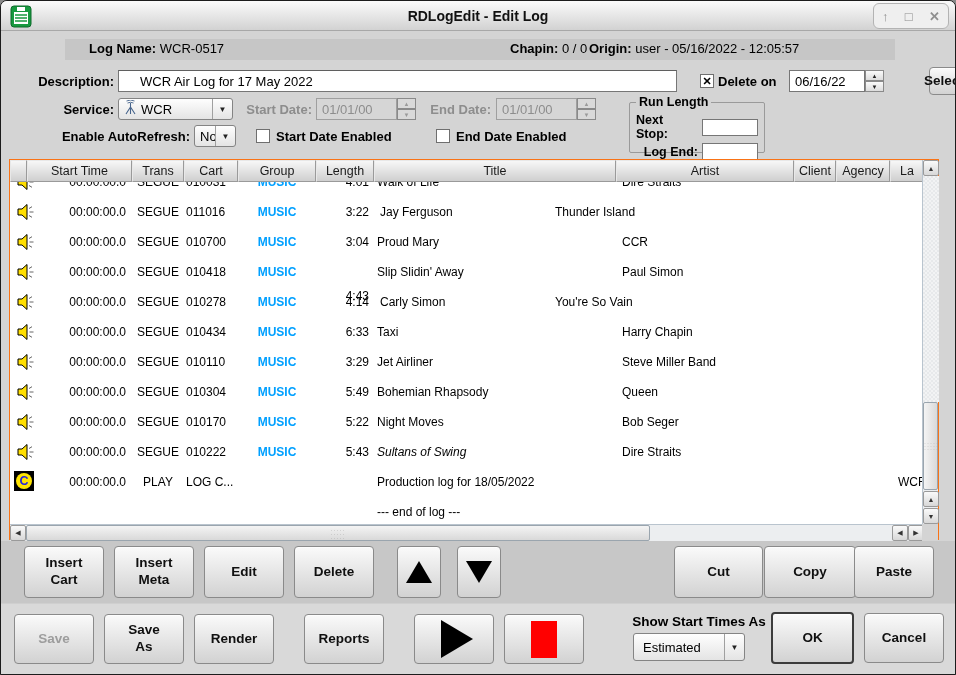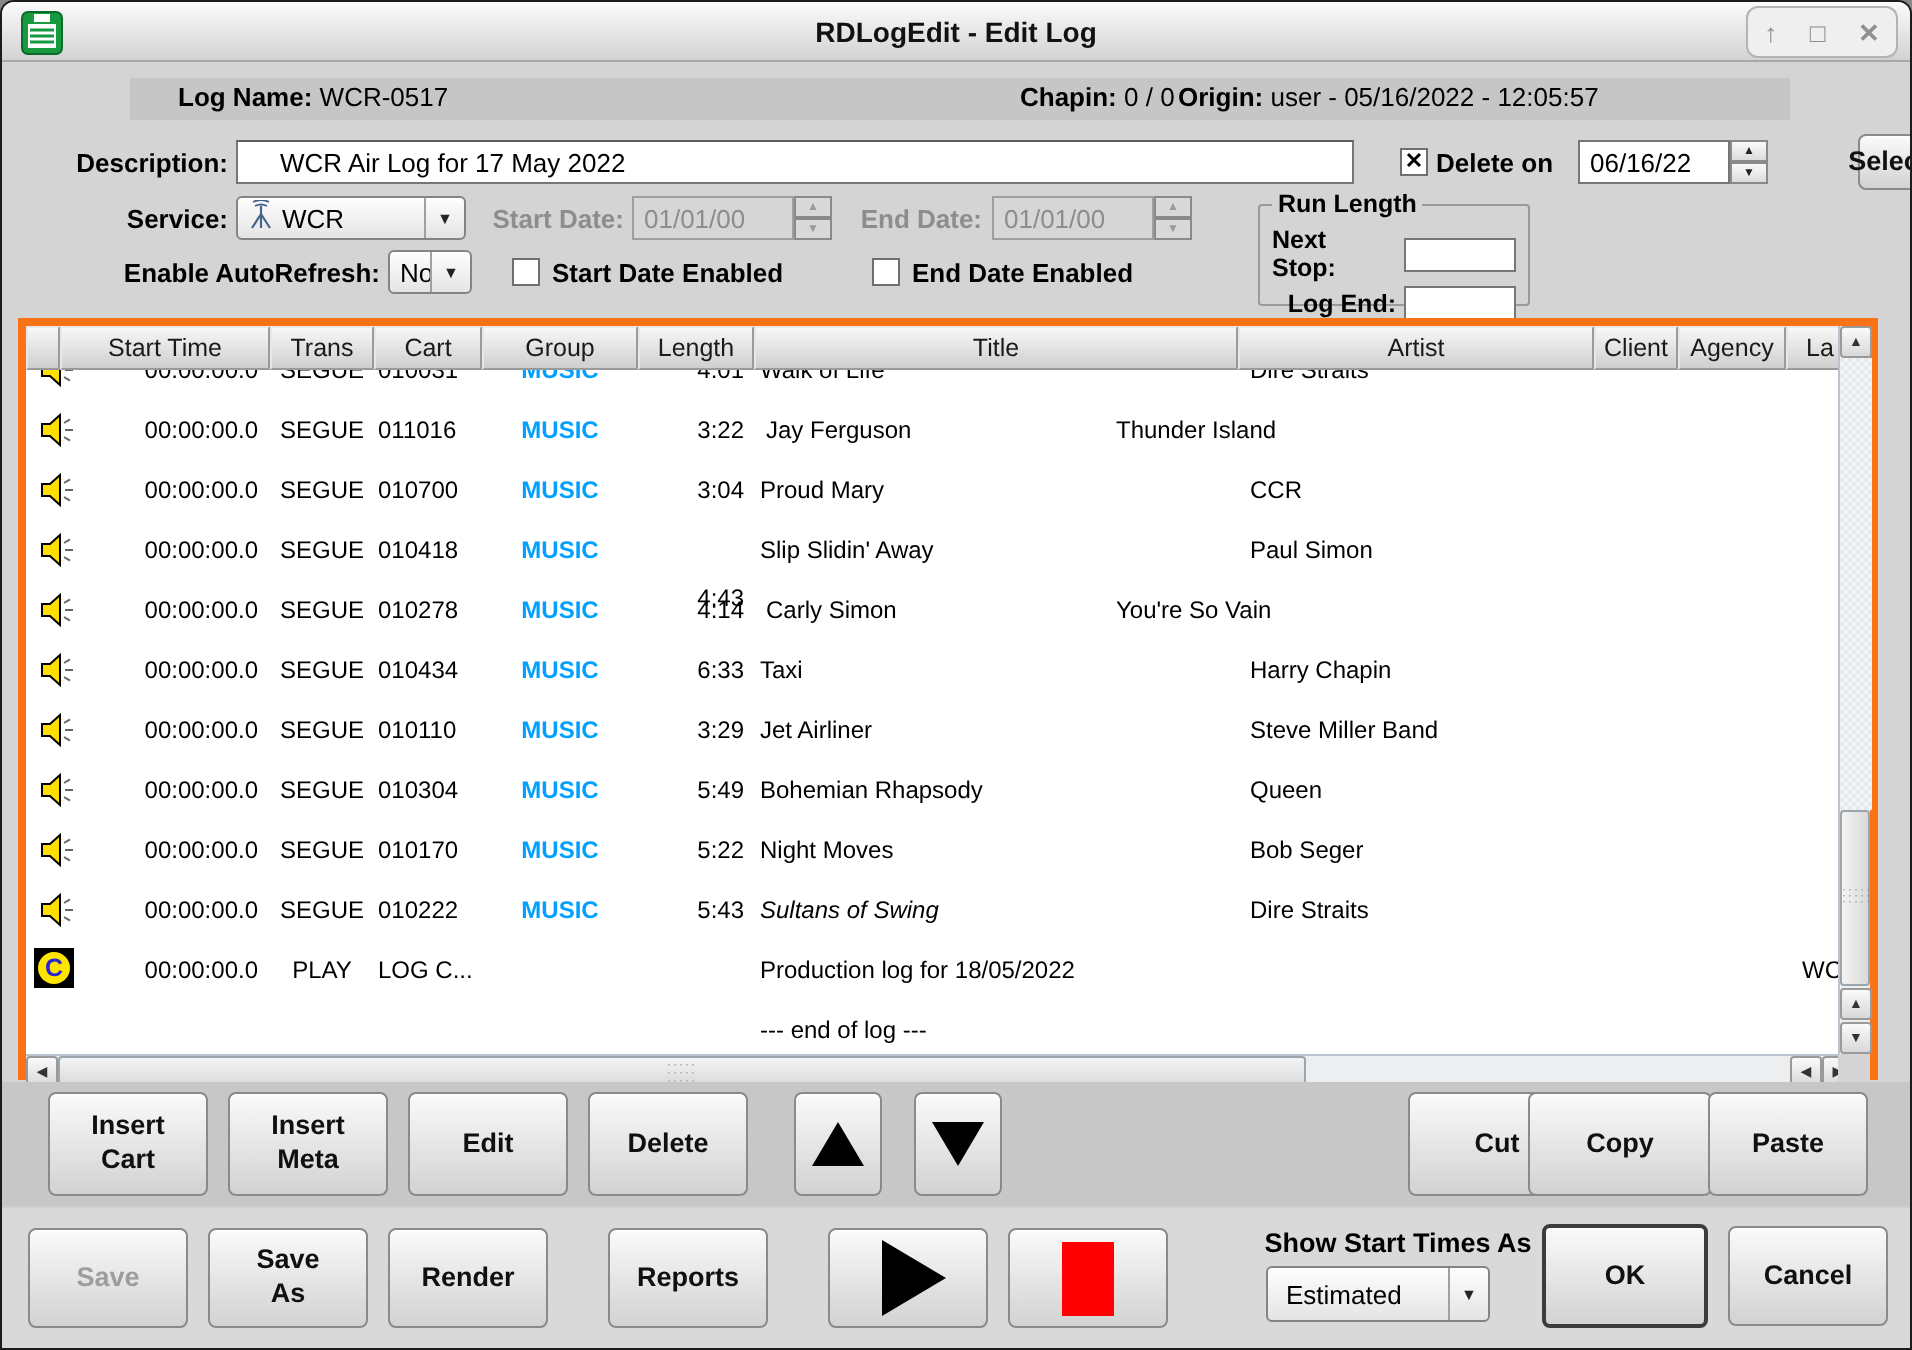--- a/index.html
+++ b/index.html
@@ -93,21 +93,21 @@
     font-weight:bold; font-size:13.5px; color:#101010;
     display:flex; align-items:center; justify-content:center; text-align:center;
     white-space:pre-line; line-height:1.25; cursor:default;
     box-shadow: 0 1px 0 rgba(255,255,255,.6) inset;
   }
   .btn.dis { color:#9d9d9d; }
   .btn.default { border:2px solid #3c3c3c; }
   
   .logframe {
     position:absolute; left:8px; top:158px; width:930px; height:381px;
-    border:4px solid #f97316; background:#fff;
+    border:1px solid #f97316; background:#fff;
   }
   .thead { position:absolute; left:0; top:0; height:22px; display:flex; }
   .hcell {
     height:22px; background:linear-gradient(#f7f7f7,#cfcfcf);
     border:1px solid #9a9a9a; border-left-color:#e8e8e8; border-top-color:#e8e8e8;
     font-size:12.5px; color:#1a1a1a; display:flex; align-items:center; justify-content:center;
     overflow:hidden; white-space:nowrap; flex:0 0 auto;
   }
   .tbody {
     position:absolute; left:0; top:22px; width:914px; height:342px;
@@ -509,21 +509,21 @@
 
   <div class="editbar">
     <div class="btn" style="left:23px; top:5px; width:80px; height:52px;">Insert
 Cart</div>
     <div class="btn" style="left:113px; top:5px; width:80px; height:52px;">Insert
 Meta</div>
     <div class="btn" style="left:203px; top:5px; width:80px; height:52px;">Edit</div>
     <div class="btn" style="left:293px; top:5px; width:80px; height:52px;">Delete</div>
     <div class="btn" style="left:396px; top:5px; width:44px; height:52px;"><span class="tri-up"></span></div>
     <div class="btn" style="left:456px; top:5px; width:44px; height:52px;"><span class="tri-down"></span></div>
-    <div class="btn" style="left:673px; top:5px; width:89px; height:52px;margin-left:30px;">Cut</div>
+    <div class="btn" style="left:673px; top:5px; width:89px; height:52px;">Cut</div>
     <div class="btn" style="left:763px; top:5px; width:92px; height:52px;text-align:center;">Copy</div>
     <div class="btn" style="left:853px; top:5px; width:80px; height:52px;">Paste</div>
   </div>
 
   <div class="bottombar">
     <div class="btn dis" style="left:13px; top:10px; width:80px; height:50px;">Save</div>
     <div class="btn" style="left:103px; top:10px; width:80px; height:50px;">Save
 As</div>
     <div class="btn" style="left:193px; top:10px; width:80px; height:50px;">Render</div>
     <div class="btn" style="left:303px; top:10px; width:80px; height:50px;">Reports</div>

